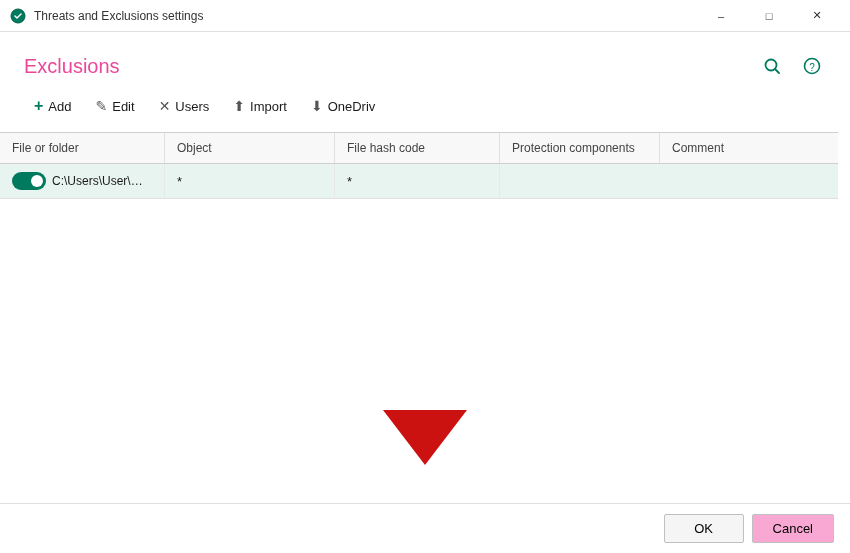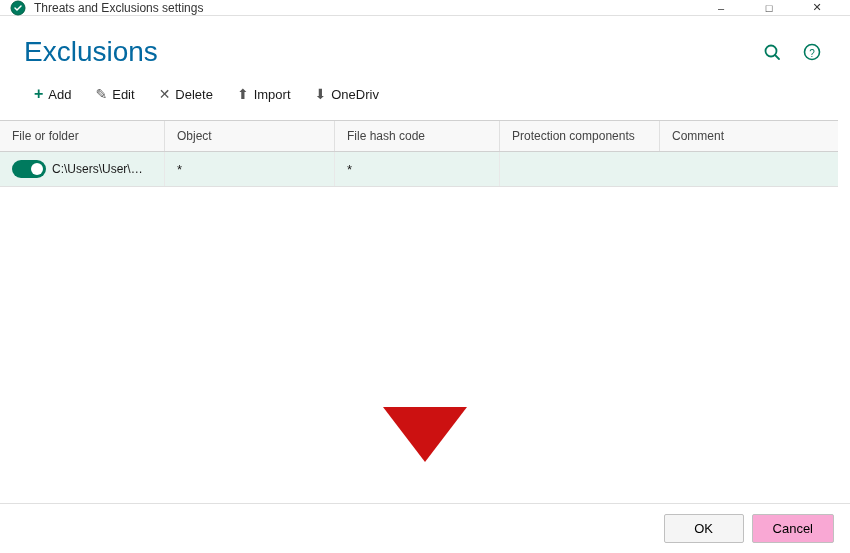--- a/index.html
+++ b/index.html
@@ -10,21 +10,21 @@
       font-size: 13px;
       background: #f0f0f0;
       display: flex;
       flex-direction: column;
     }
     .title-bar {
       background: #ffffff;
       border-bottom: 1px solid #e0e0e0;
       display: flex;
       align-items: center;
-      height: 16px;
+      height: 32px;
       padding: 0 10px;
       flex-shrink: 0;
       justify-content: flex-end;
     }
     .title-bar-icon {
       width: 16px;
       height: 16px;
       margin-right: 8px;
       display: flex;
       align-items: center;
@@ -58,23 +58,23 @@
       flex-direction: column;
       padding: 0;
     }
     .header-area {
       padding: 20px 24px 0 24px;
       display: flex;
       align-items: center;
       justify-content: space-between;
     }
     .page-title {
-      font-size: 28px;
+      font-size: 20px;
       font-weight: 400;
-      color: #0369a1;
+      color: #ec4899;
     }
     .header-icons {
       display: flex;
       gap: 12px;
       align-items: center;
     }
     .header-icon-btn {
       background: transparent;
       border: none;
       cursor: pointer;
@@ -267,21 +267,21 @@
     <button class="toolbar-btn add-btn">
       <span class="tb-icon">+</span>
       <span>Add</span>
     </button>
     <button class="toolbar-btn">
       <span class="tb-icon">✎</span>
       <span>Edit</span>
     </button>
     <button class="toolbar-btn">
       <span class="tb-icon">✕</span>
-      <span>Delete</span>
+      <span>Users</span>
     </button>
     <button class="toolbar-btn">
       <span class="tb-icon">⬆</span>
       <span>Import</span>
     </button>
     <button class="toolbar-btn">
       <span class="tb-icon">⬇</span>
       <span>OneDriv</span>
     </button>
   </div>

